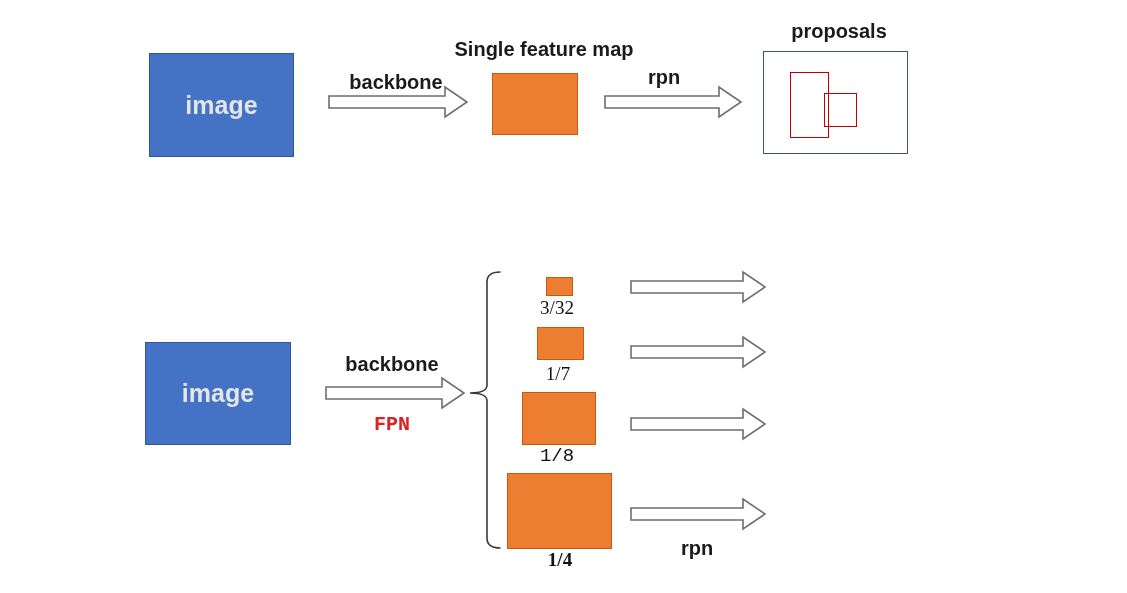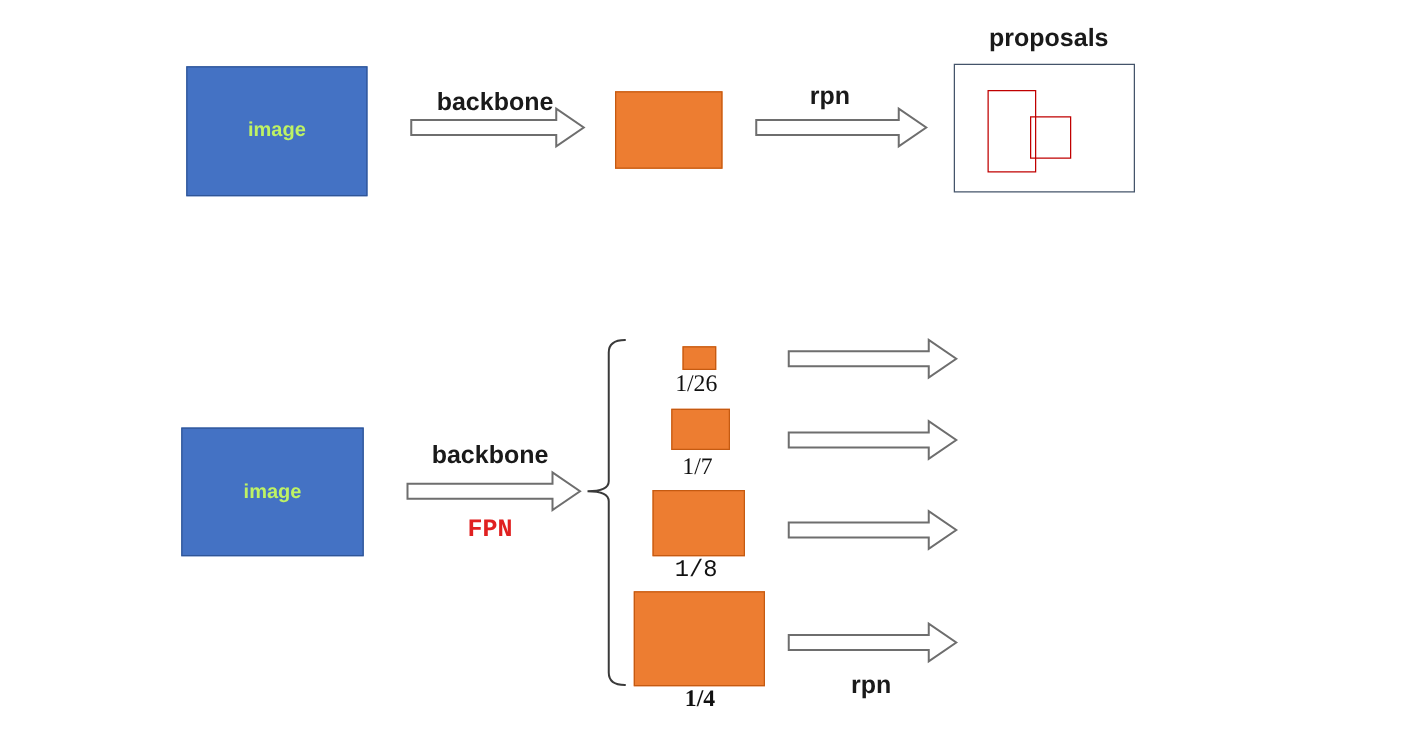--- a/index.html
+++ b/index.html
@@ -2,21 +2,21 @@
 <html style="--blue-fill: #4472C4; --blue-border: #2F5597; --orange-fill: #ED7D31; --orange-border: #C55A11; --proposals-border: #44546A; --proposal-red: #C00000; --fpn-red: #E02020; --arrow-stroke: #6e6e6e;"><head>
 <meta charset="utf-8">
 <style>
   html,body{margin:0;padding:0;background:#fff;}
   .canvas{
     position:relative;width:1127px;height:593px;background:#fff;overflow:hidden;
     font-family:"Liberation Sans",sans-serif;
   }
   .box{position:absolute;box-sizing:border-box;display:flex;align-items:center;justify-content:center;}
   .blue{background:var(--blue-fill,#4472C4);border:1px solid var(--blue-border,#2F5597);}
-  .blue span{color:#bef264;font-weight:bold;font-size:16px;}
+  .blue span{color:#e5e5e5;font-weight:bold;font-size:25px;}
   .orange{background:var(--orange-fill,#ED7D31);border:1px solid var(--orange-border,#C55A11);}
   .label{position:absolute;transform:translateX(-50%);white-space:nowrap;color:#1a1a1a;}
   .bold{font-weight:bold;font-size:20px;}
   .frac{font-family:"Liberation Serif",serif;font-size:19px;font-weight:normal;color:#111;}
   .red-text{color:var(--fpn-red,#E02020);font-family:Liberation Mono, monospace;}
   .arrow{position:absolute;overflow:visible;}
   .arrow polygon{fill:#ffffff;stroke:var(--arrow-stroke,#6e6e6e);stroke-width:1.6;stroke-linejoin:miter;}
   .brace path{fill:none;stroke:#3a3a3a;stroke-width:1.6;stroke-linecap:round;}
 
   
@@ -65,20 +65,21 @@
   <div class="box blue top-image">
     <span>image</span>
   </div>
 
   <div class="label bold top-backbone-label">backbone</div>
 
   <svg class="arrow top-backbone-arrow" width="140" height="34">
     <polygon points="1,11 117,11 117,2 139,17 117,32 117,23 1,23"></polygon>
   </svg>
 
+  <div class="label bold single-title">Single feature map</div>
 
   <div class="box orange top-feature"></div>
 
   <div class="label bold top-rpn-label">rpn</div>
 
   <svg class="arrow top-rpn-arrow" width="138" height="34">
     <polygon points="1,11 115,11 115,2 137,17 115,32 115,23 1,23"></polygon>
   </svg>
 
   <div class="label bold proposals-title">proposals</div>
@@ -99,21 +100,21 @@
   </svg>
 
   <div class="label bold red-text fpn-label">FPN</div>
 
   <svg class="brace" width="42" height="290">
     <path d="M 36,6 Q 23,6 23,16 L 23,119 Q 23,127 6,127 Q 23,127 23,135 L 23,272 Q 23,282 36,282"></path>
   </svg>
 
 
   <div class="box orange s32"></div>
-  <div class="label frac l32">1/26</div>
+  <div class="label frac l32">3/32</div>
 
   <div class="box orange s16"></div>
   <div class="label frac l16">1/7</div>
 
   <div class="box orange s8"></div>
   <div class="label frac l8">1/8</div>
 
   <div class="box orange s4"></div>
   <div class="label frac l4">1/4</div>
 

